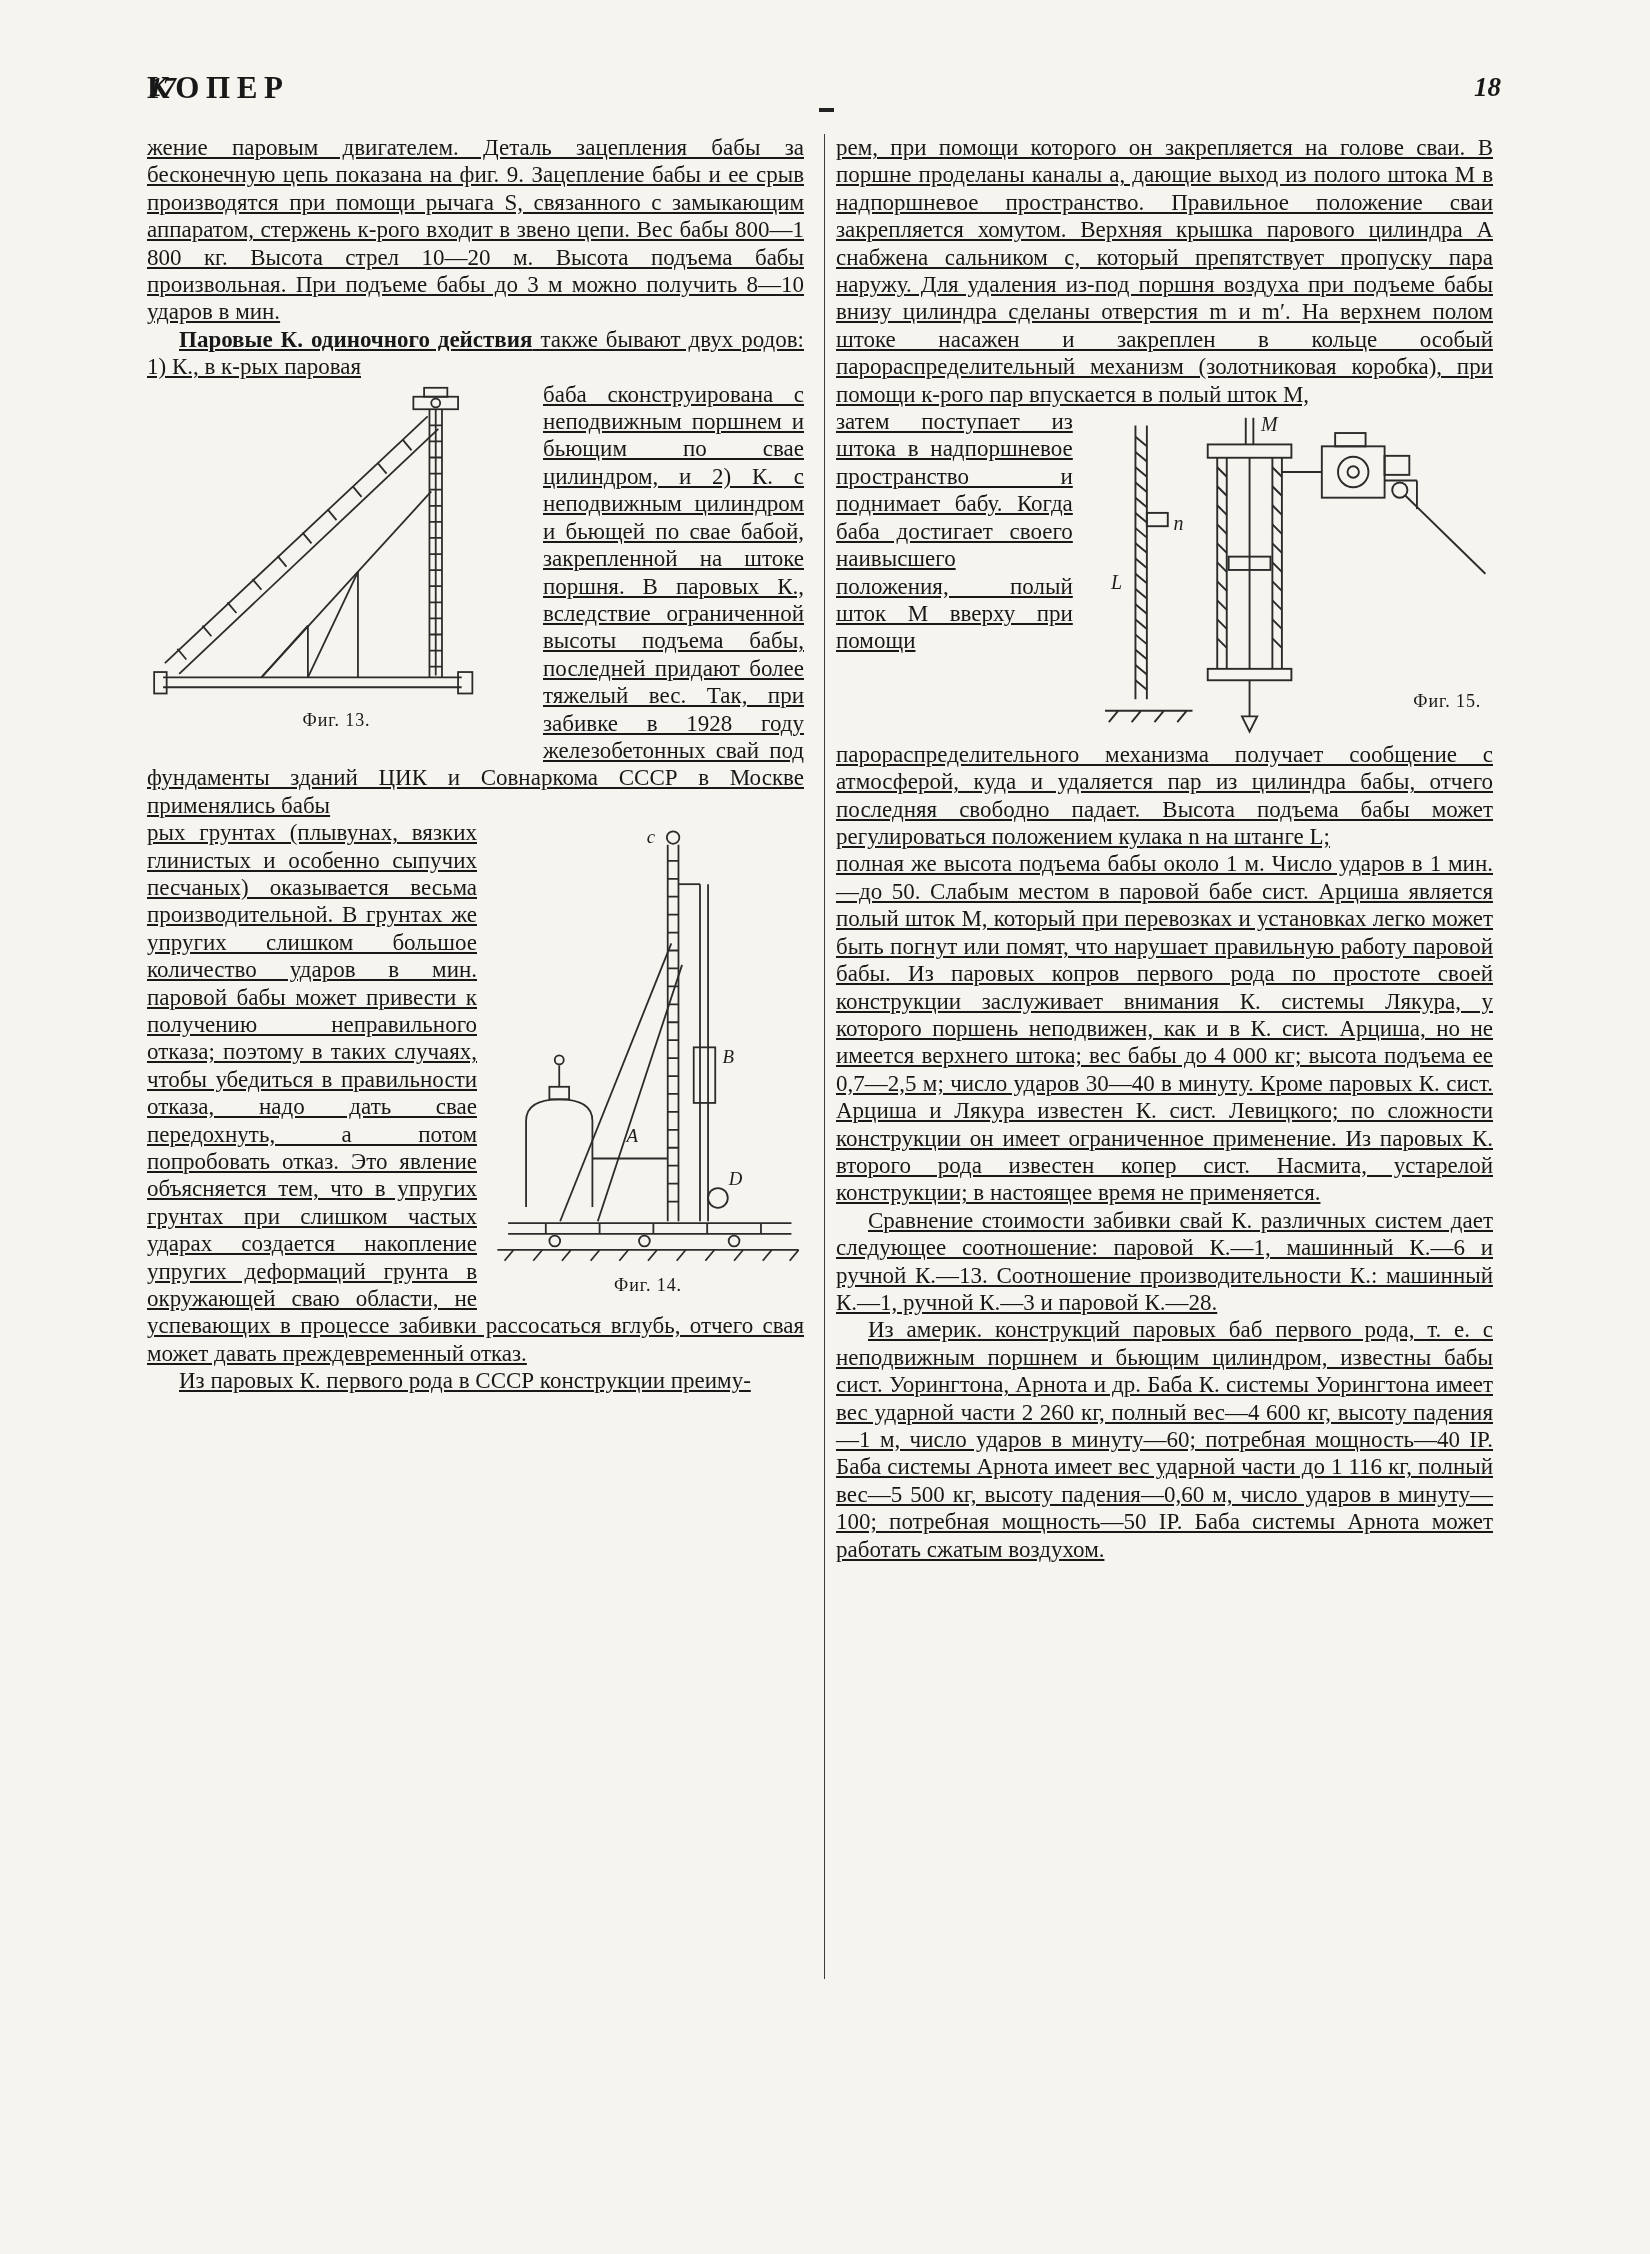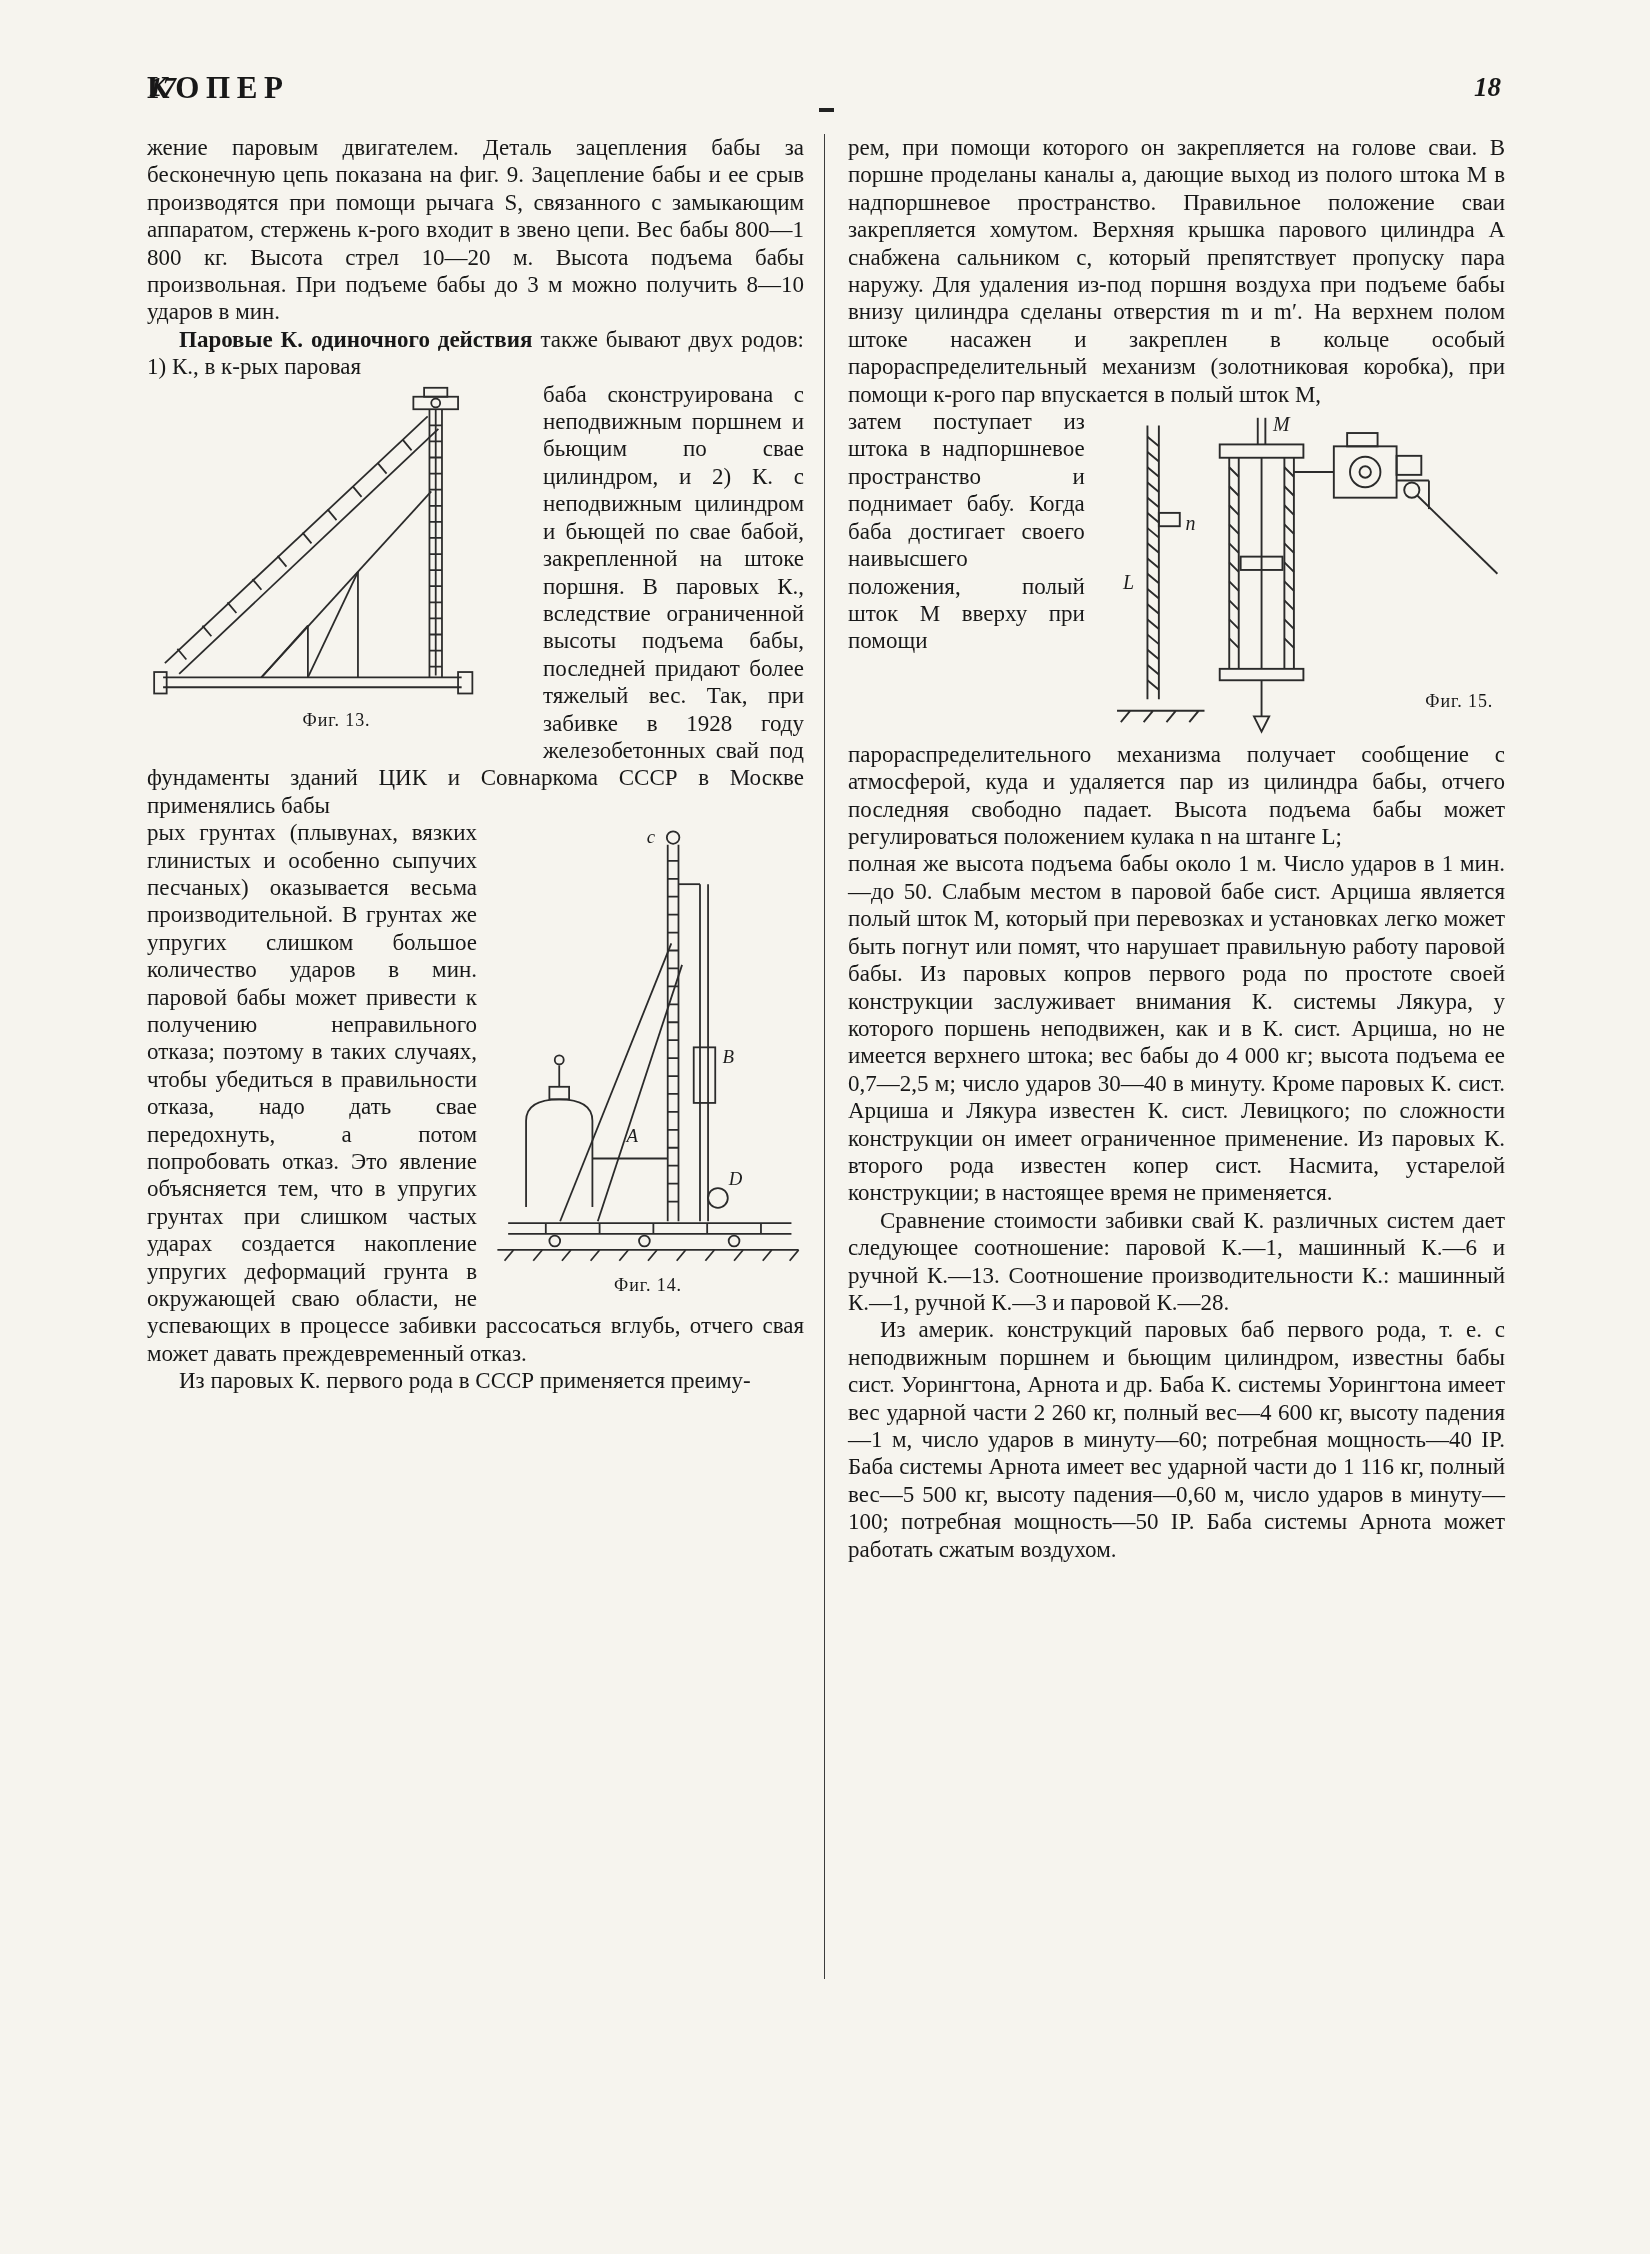--- a/index.html
+++ b/index.html
@@ -12,21 +12,21 @@
   .page{position:absolute;inset:0;}
   
   .page-num{position:absolute;top:72px;font-size:27px;font-style:italic;font-weight:bold;}
   .page-num.left{left:149px;}
   .page-num.right{right:149px;}
   .page-title-wrap{position:absolute;left:147px;top:70px;width:1358px;text-align:left;}
   .page-title{font-size:31px;font-weight:bold;letter-spacing:6.6px;display:inline-block;}
   .title-rule{width:15px;height:3.8px;background:#222;margin:1.9px auto 0;}
   
   .content{position:absolute;left:147px;top:134px;width:1358px;}
-  .cols{display:flex;gap:44px;}
+  .cols{display:flex;gap:32px;text-decoration:underline;}
   .col{width:657px;font-size:23px;line-height:27.4px;text-align:justify;}
   .col p{margin:0;}
   .indent{text-indent:32px;}
   .clear{clear:both;}
   .bold{font-weight:bold;margin-top:40px;}
   .divider{position:absolute;left:824px;top:134px;height:1845px;width:0;border-left:1.9px solid #3c3c3c;}
   
   .figure{background:#f6f4ee;}
   .fig13{float:left;width:379px;margin:5.7px 17px 3.8px 0;}
   .fig14{float:right;width:312px;margin:5.7px 0 3.8px 15px;}
@@ -120,21 +120,21 @@
               <text class="figlabel" x="182" y="20" text-anchor="end">c</text>
               <text class="figlabel" x="257" y="266">B</text>
               <text class="figlabel" x="150" y="354">A</text>
               <text class="figlabel" x="264" y="402">D</text>
             </g>
           </svg>
           <span class="figcap">Фиг. 14.</span>
         </div>
 
         <p class="para">рых грунтах (плывунах, вязких глинистых и особенно сыпучих песчаных) оказывается весьма производительной. В грунтах же упругих слишком большое количество ударов в мин. паровой бабы может привести к получению неправильного отказа; поэтому в таких случаях, чтобы убедиться в правильности отказа, надо дать свае передохнуть, а потом попробовать отказ. Это явление объясняется тем, что в упругих грунтах при слишком частых ударах создается накопление упругих деформаций грунта в окружающей сваю области, не успевающих в процессе забивки рассосаться вглубь, отчего свая может давать преждевременный отказ.</p>
-        <p class="para indent">Из паровых К. первого рода в СССР применяется преиму-</p>
+        <p class="para indent">Из паровых К. первого рода в СССР конструкции преиму-</p>
       </div>
 
       <div class="col">
         <p class="para">рем, при помощи которого он закрепляется на голове сваи. В поршне проделаны каналы a, дающие выход из полого штока M в надпоршневое пространство. Правильное положение сваи закрепляется хомутом. Верхняя крышка парового цилиндра A снабжена сальником c, который препятствует пропуску пара наружу. Для удаления из-под поршня воздуха при подъеме бабы внизу цилиндра сделаны отверстия m и m′. На верхнем полом штоке насажен и закреплен в кольце особый парораспределительный механизм (золотниковая коробка), при помощи к-рого пар впускается в полый шток M,</p>
 
         <div class="figure fig15">
           <svg viewBox="0 0 428 340" style="font-size:24.5px">
             <g class="sk">
               <line x1="52" y1="12" x2="52" y2="300"></line>
               <line x1="64" y1="12" x2="64" y2="300"></line>

